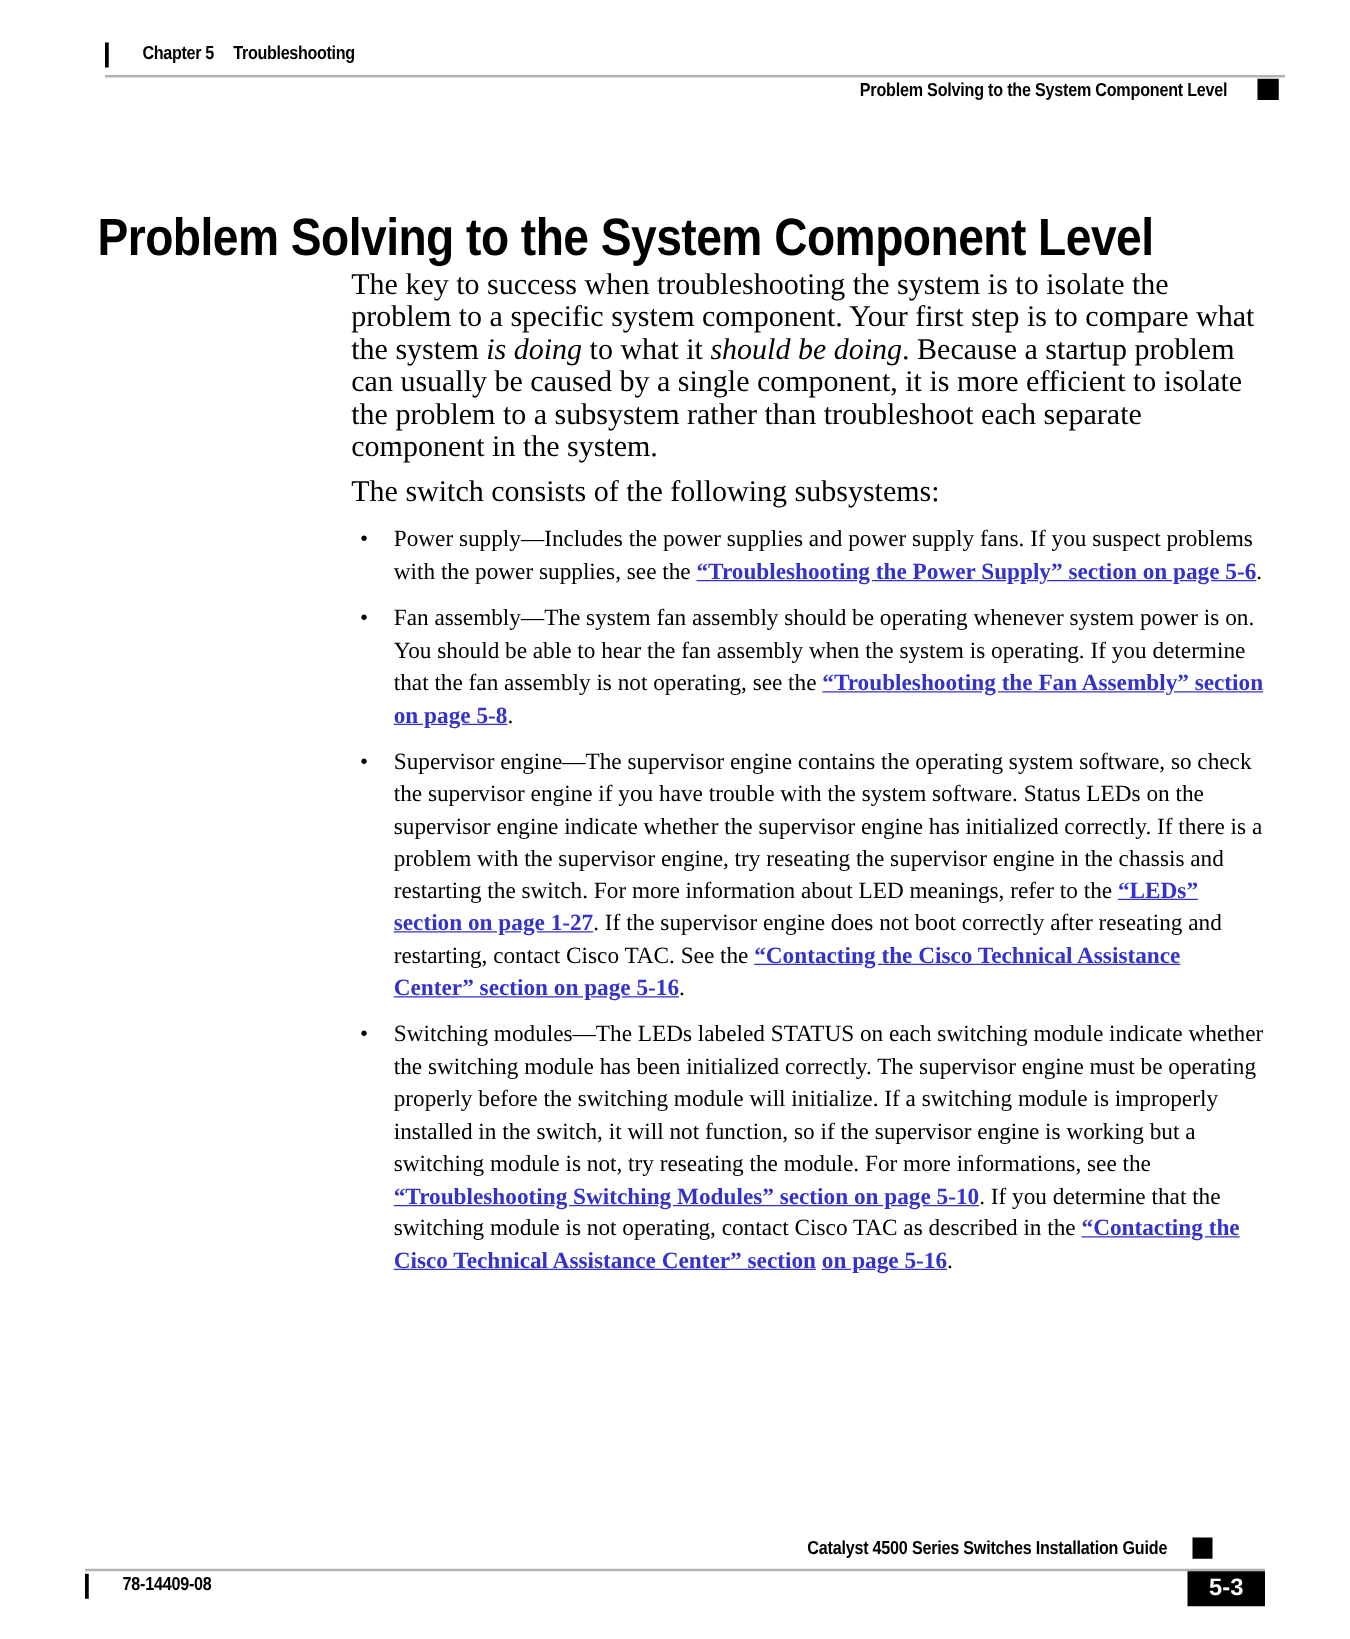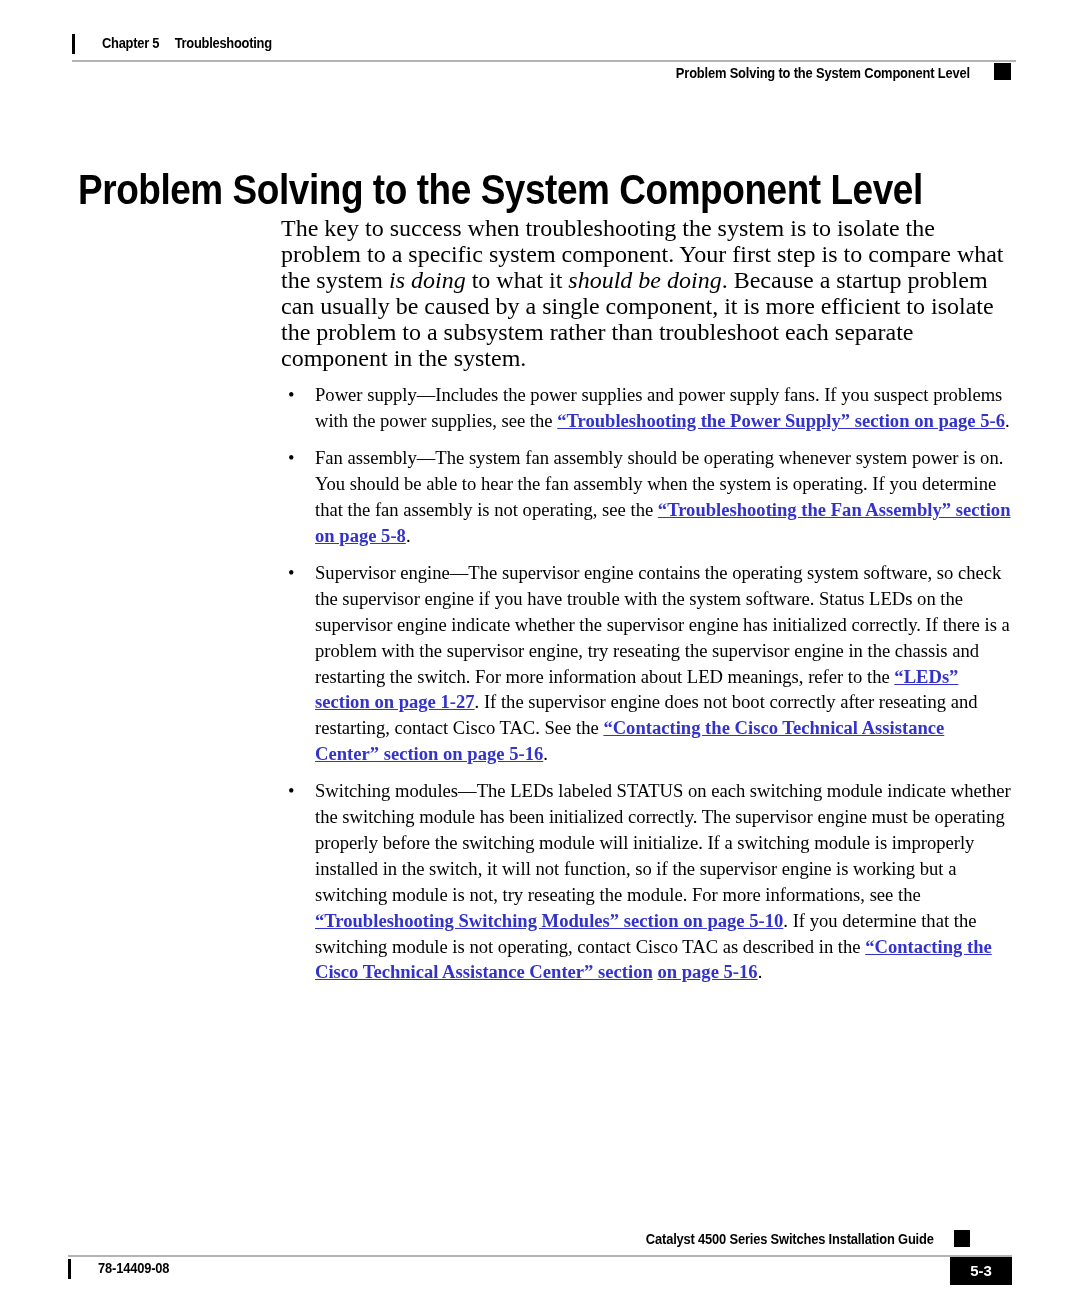--- a/index.html
+++ b/index.html
@@ -12,21 +12,21 @@
     height: 1311px;
     position: relative;
     font-family: "Liberation Serif", "DejaVu Serif", serif;
     color: #000000;
     overflow: hidden;
   }
 
   
   .page-header {
     position: absolute;
-    left: 72px;
+    left: 84px;
     top: 30px;
     width: 944px;
     height: 60px;
   }
   .hdr-tick {
     position: absolute;
     left: 0px;
     top: 4px;
     width: 3px;
     height: 20px;
@@ -185,21 +185,21 @@
   .ftr-pagebox {
     position: absolute;
     right: 0px;
     top: 27px;
     width: 62px;
     height: 28px;
     background: #000;
     color: #fff;
     font-family: "Liberation Sans Narrow", "Liberation Sans", sans-serif;
     font-weight: bold;
-    font-size: 15px;
+    font-size: 19px;
     line-height: 28px;
     text-align: center;
   }
 </style>
 </head>
 <body>
 
 <div class="page-header">
   <div class="hdr-tick"></div>
   <div class="hdr-chapter"><span>Chapter 5</span><span class="sep"></span><span>Troubleshooting</span></div>
@@ -207,20 +207,21 @@
   <div class="hdr-section">Problem Solving to the System Component Level</div>
   <div class="hdr-square"></div>
 </div>
 
 <h1 class="page-title">Problem Solving to the System Component Level</h1>
 
 <div class="content">
 
   <p class="para"><span>The key to success when troubleshooting the system is to isolate the problem to a specific system component. Your first step is to compare what the system </span><span class="ital">is doing</span><span> to what it </span><span class="ital">should be doing</span><span>. Because a startup problem can usually be caused by a single component, it is more efficient to isolate the problem to a subsystem rather than troubleshoot each separate component in the system.</span></p>
 
+  <p class="para">The switch consists of the following subsystems:</p>
 
   <div class="bullet-list">
 
     <div class="bullet">
       <span class="dot">•</span>
       <span>Power supply—Includes the power supplies and power supply fans. If you suspect problems with the power supplies, see the </span><a class="xref" href="#">“Troubleshooting the Power Supply” section on page 5-6</a><span>.</span>
     </div>
 
     <div class="bullet">
       <span class="dot">•</span>

